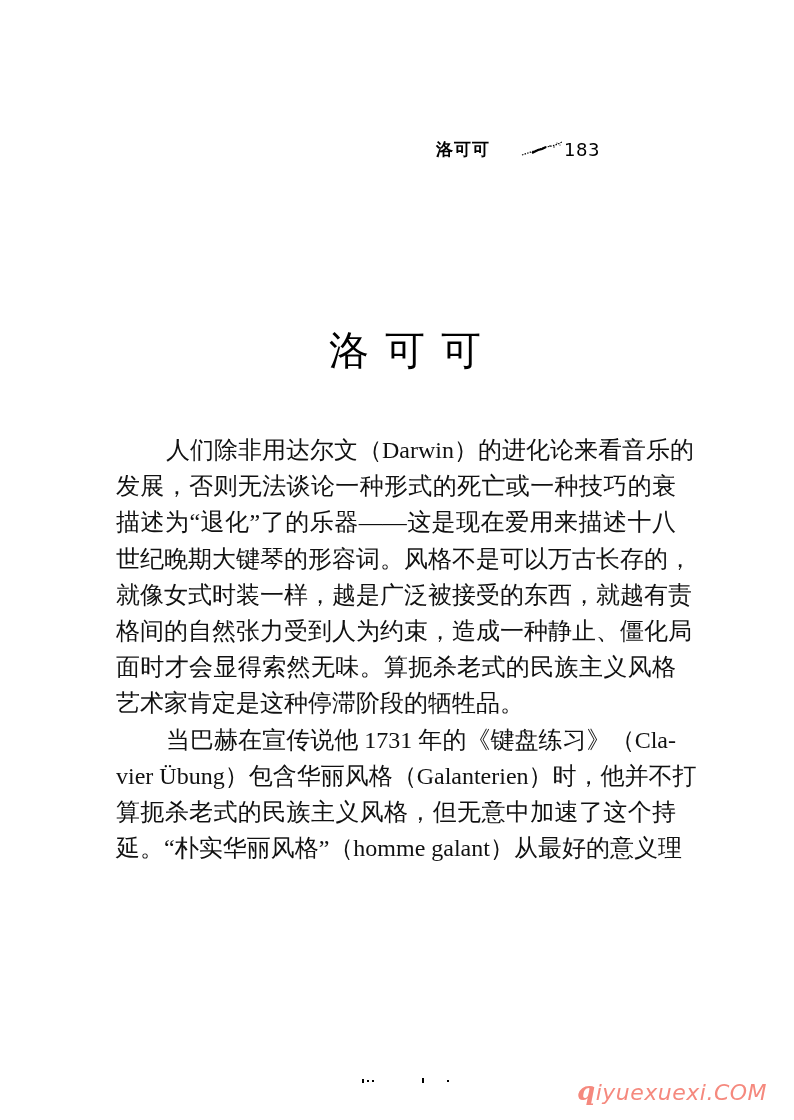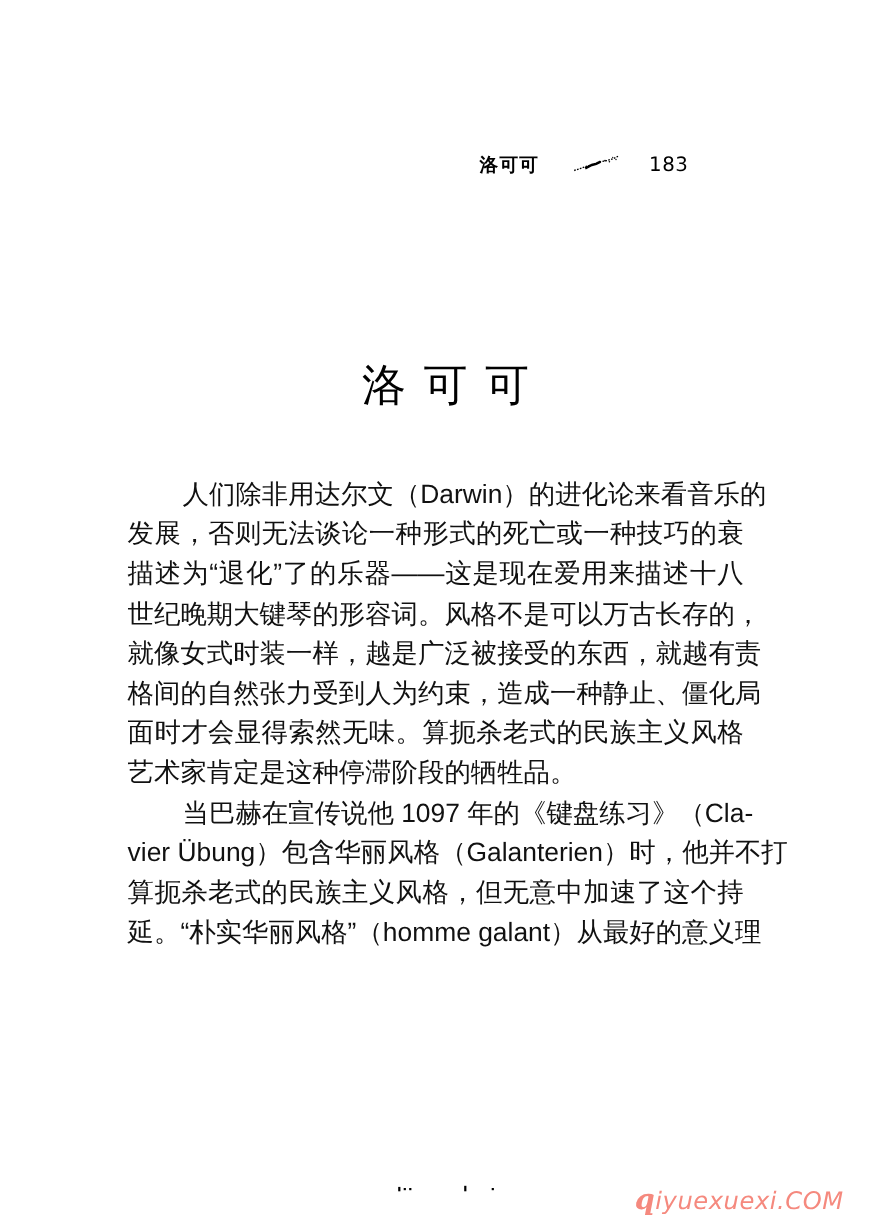--- a/index.html
+++ b/index.html
@@ -30,21 +30,20 @@
     letter-spacing: 1px;
     color: #000;
   }
   .rh-ornament {
     margin-left: 30px;
     width: 44px;
     height: 16px;
     display: block;
   }
   .rh-page {
-    margin-left: 26px;
     font-family: "DejaVu Sans", sans-serif;
     font-size: 18px;
     color: #000;
     letter-spacing: 0.5px;
   }
   .chapter-title {
     position: absolute;
     left: 0;
     width: 794px;
     top: 296px;
@@ -59,21 +58,21 @@
   .body-text {
     position: absolute;
     left: 116px;
     top: 432px;
     width: 560px;
   }
   .line {
     display: block;
     height: 36.2px;
     line-height: 36.2px;
-    font-family: Liberation Sans, sans-serif;
+    font-family: Liberation Serif, serif;
     font-size: 24px;
     white-space: nowrap;
     color: #111;
     text-align: justify;
     text-align-last: justify;
   }
   .line.indent {
     padding-left: 50px;
   }
   .line.last {
@@ -129,21 +128,21 @@
 
 <div class="body-text">
   <span class="line indent">人们除非用达尔文（Darwin）的进化论来看音乐的</span>
   <span class="line">发展，否则无法谈论一种形式的死亡或一种技巧的衰</span>
   <span class="line">描述为“退化”了的乐器——这是现在爱用来描述十八</span>
   <span class="line">世纪晚期大键琴的形容词。风格不是可以万古长存的，</span>
   <span class="line">就像女式时装一样，越是广泛被接受的东西，就越有责</span>
   <span class="line">格间的自然张力受到人为约束，造成一种静止、僵化局</span>
   <span class="line">面时才会显得索然无味。算扼杀老式的民族主义风格</span>
   <span class="line last">艺术家肯定是这种停滞阶段的牺牲品。</span>
-  <span class="line indent">当巴赫在宣传说他 1097 年的《键盘练习》（Cla-</span>
+  <span class="line indent">当巴赫在宣传说他 1731 年的《键盘练习》（Cla-</span>
   <span class="line">vier Übung）包含华丽风格（Galanterien）时，他并不打</span>
   <span class="line">算扼杀老式的民族主义风格，但无意中加速了这个持</span>
   <span class="line">延。“朴实华丽风格”（homme galant）从最好的意义理</span>
 </div>
 
 <div class="footer-marks">
   <span style="left:2px; top:1px; height:4px;"></span>
   <span style="left:7px; top:2px;"></span>
   <span style="left:12px; top:2px;"></span>
   <span style="left:62px; top:0; height:5px;"></span>

